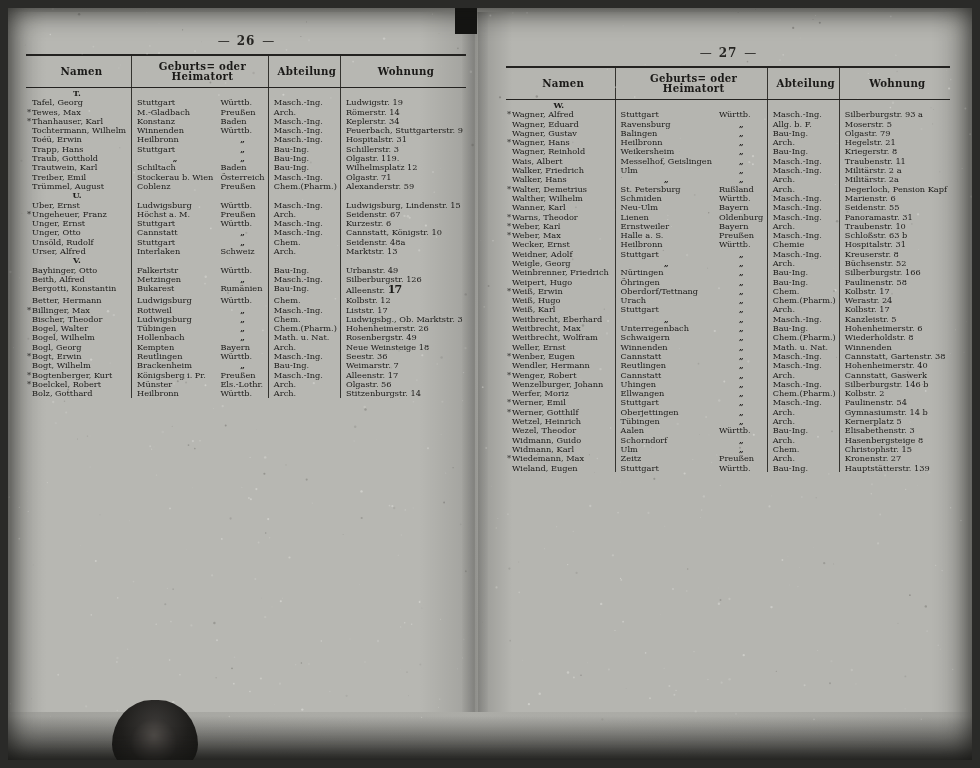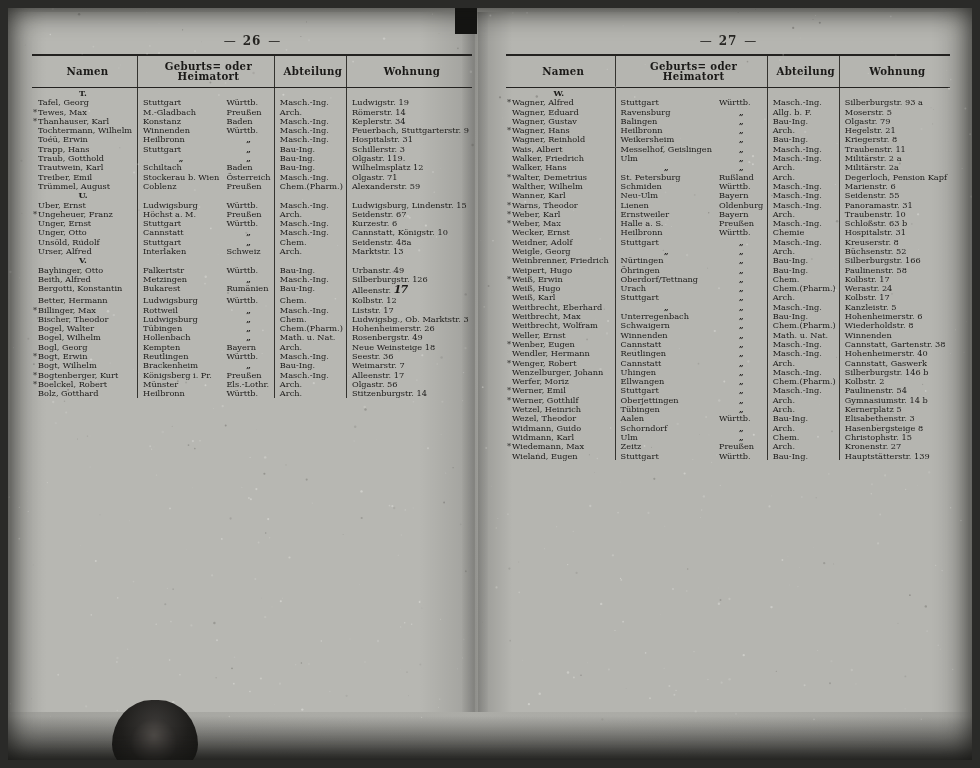--- a/index.html
+++ b/index.html
@@ -64,22 +64,22 @@
     background:linear-gradient(180deg, rgba(30,30,28,0) 0%, rgba(30,30,28,.55) 60%, rgba(22,22,20,.92) 100%);
     z-index:20;pointer-events:none;
   }
   
   #grain{
     position:absolute;left:0;top:0;width:980px;height:768px;z-index:25;
     pointer-events:none;opacity:.55;
   }
   
   .page{position:absolute;z-index:5;color:#1b1a18;}
-  #pageL{left:32px;top:34px;width:440px;}
-  #pageR{left:506px;top:34px;width:444px;}
+  #pageL{left:26px;top:34px;width:440px;}
+  #pageR{left:506px;top:46px;width:444px;}
   .folio{
     text-align:center;font-family:"DejaVu Serif",serif;
     font-size:12px;font-weight:bold;letter-spacing:1px;
     margin-bottom:6px;color:#262522;
   }
   .folio .dash{letter-spacing:0;padding:0 7px;font-weight:normal;}
   .rule-thick{height:0;border-top:2.2px solid #232220;}
   table.dir{
     width:100%;border-collapse:collapse;
     font-family:"DejaVu Serif",serif;
@@ -102,21 +102,21 @@
   .c-dept{width:14.5%;padding-left:5px !important;}
   .c-addr{width:22%;padding-left:5px !important;}
   .star{display:inline-block;width:5px;margin-left:-5px;}
   .letter td{
     text-align:center;font-size:14px;font-weight:bold;
     padding:16px 0 9px 0;
   }
   .letterL{padding-left:0 !important;text-align:center;}
   .ditto{text-align:center;font-weight:bold;}
   .hand{
-    font-family:"DejaVu Serif",serif;font-style:italic;font-weight:bold;
+    font-family:"DejaVu Serif",serif;font-weight:bold;
     font-size:11px;letter-spacing:-1px;
   }
 </style>
 </head>
 <body>
 
 <div id="scan">
 
   <div class="sheet" id="sheetL"></div>
   <div class="sheet" id="sheetR"></div>

